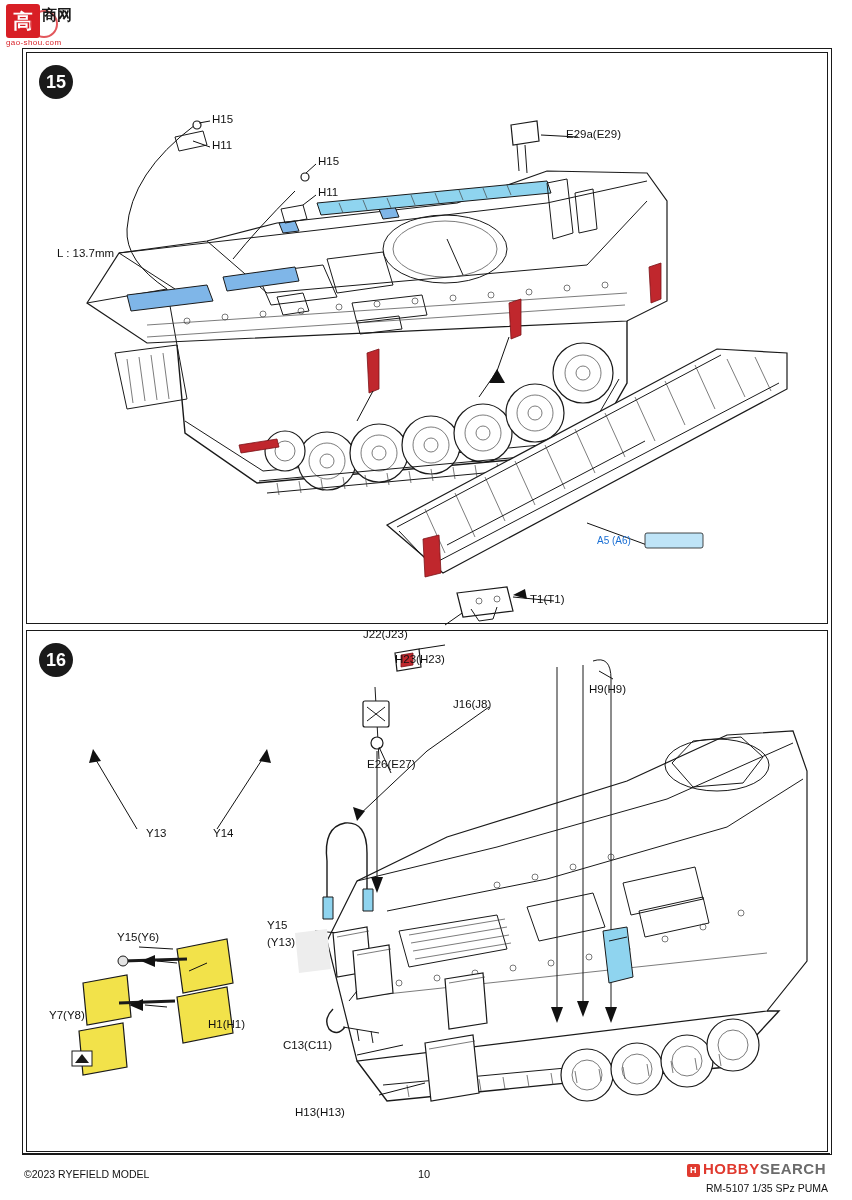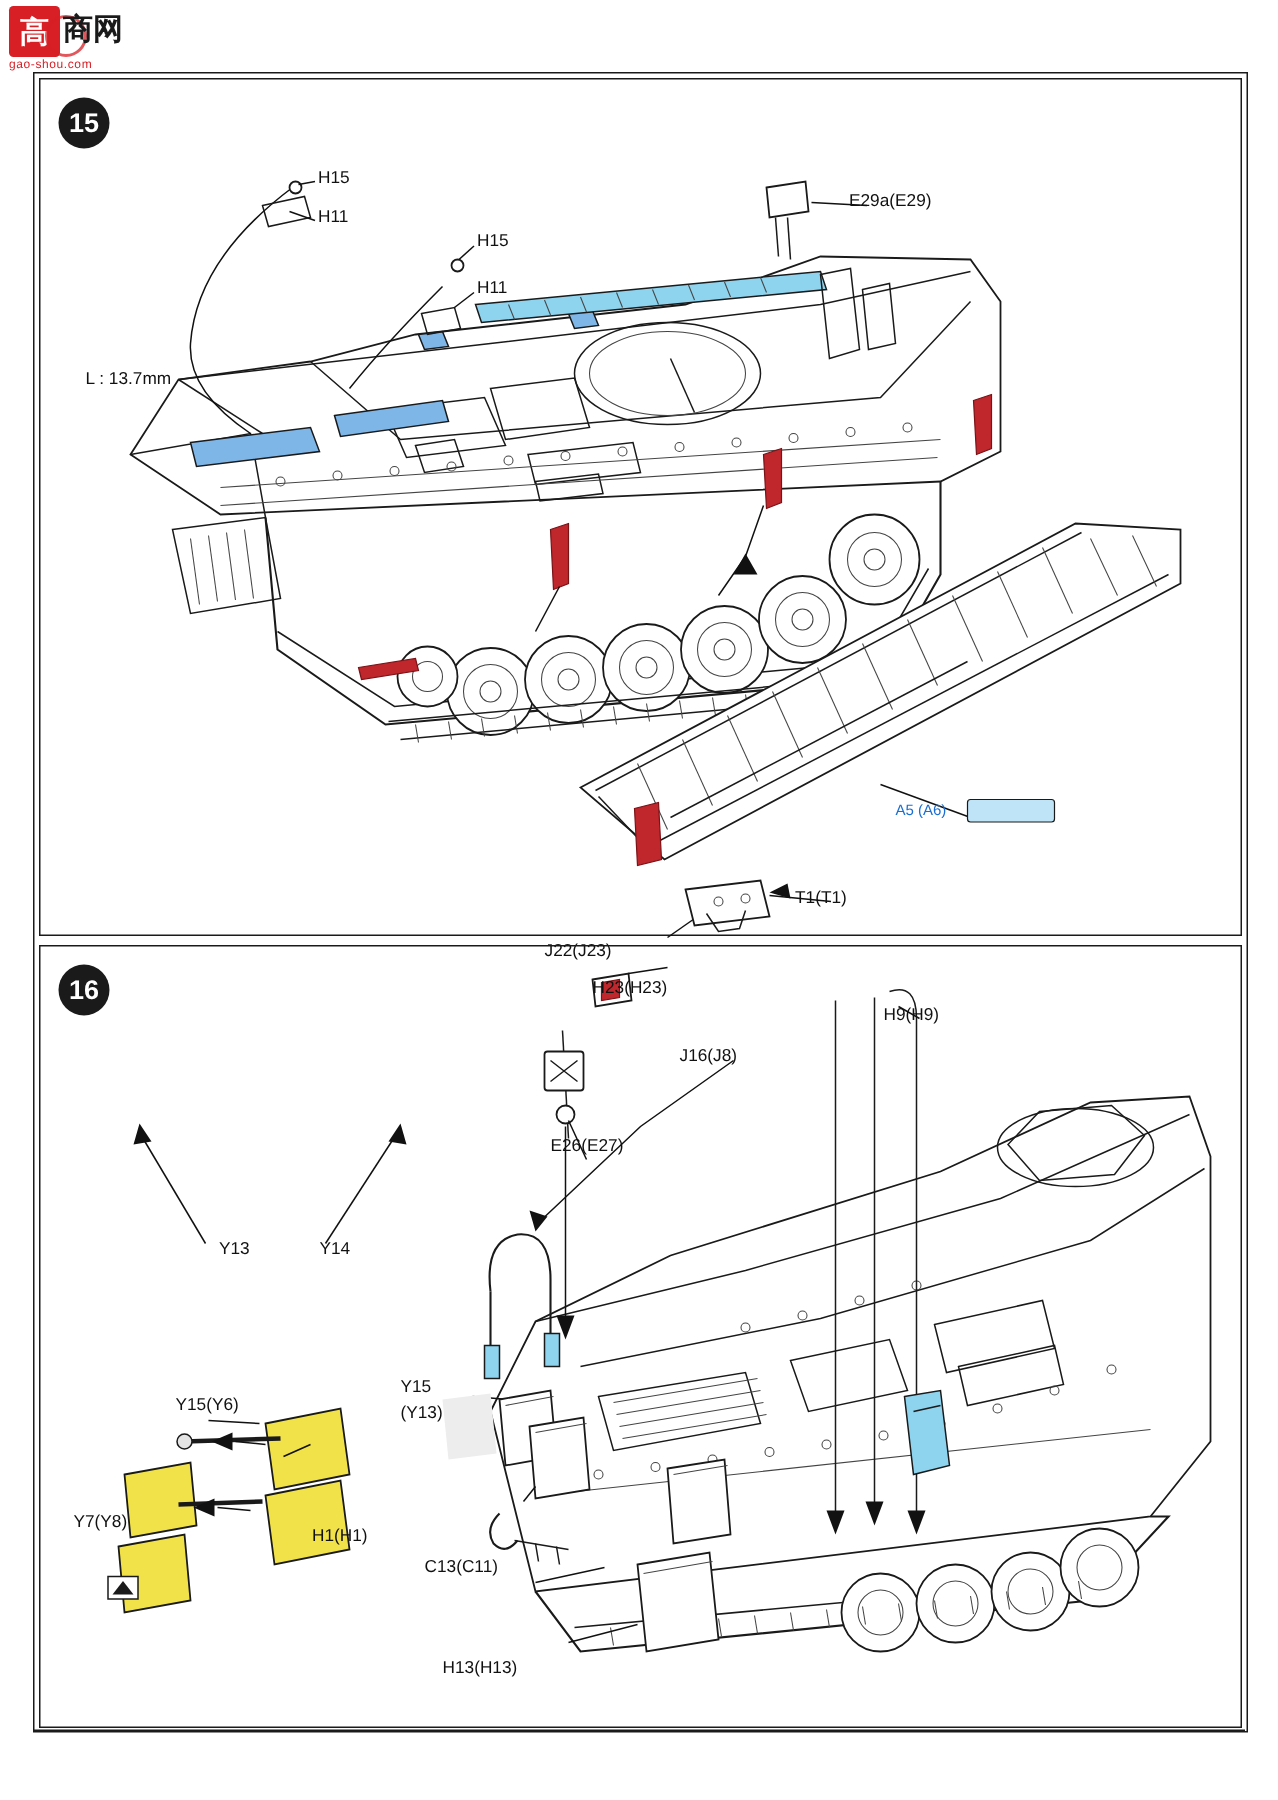--- a/index.html
+++ b/index.html
@@ -10,21 +10,21 @@
     color:#1a1a1a;
     position:relative;
     overflow:hidden;
   }
   .page{position:absolute;left:0;top:0;width:852px;height:1200px;}
 
   
   .logo{position:absolute;left:6px;top:4px;width:76px;height:42px;}
   .logo .sq{position:absolute;left:0;top:0;width:34px;height:34px;background:#d81f26;border-radius:3px;}
   .logo .sq span{color:#fff;font-size:20px;font-weight:bold;line-height:34px;display:block;text-align:center;font-family:"DejaVu Sans",sans-serif;}
-  .logo .txt{position:absolute;left:36px;top:2px;font-size:20px;font-weight:bold;color:#1a1a1a;font-family:"DejaVu Sans",sans-serif;}
+  .logo .txt{position:absolute;left:36px;top:2px;font-size:15px;font-weight:bold;color:#1a1a1a;font-family:"DejaVu Sans",sans-serif;}
   .logo .sub{position:absolute;left:0;top:34px;font-size:8px;color:#d81f26;letter-spacing:.4px;font-family:"Liberation Sans",sans-serif;}
   .logo .circ{position:absolute;left:24px;top:6px;width:24px;height:24px;border-radius:50%;border:2px solid #d81f26;opacity:.75;}
 
   
   .frame{position:absolute;left:22px;top:48px;width:808px;height:1105px;border:1.6px solid #1a1a1a;}
 
   .panel{position:absolute;border:1.4px solid #1a1a1a;}
   #panel-15{left:26px;top:52px;width:800px;height:570px;}
   #panel-16{left:26px;top:630px;width:800px;height:520px;}
 
@@ -438,29 +438,37 @@
         <path d="M162,340 L180,332"></path>
       </g>
       <polygon points="128,324 114,330 128,336" fill="#111"></polygon>
       <polygon points="116,368 102,374 116,380" fill="#111"></polygon>
 
       <rect x="45" y="420" width="20" height="15" fill="#fff" stroke="#1a1a1a" stroke-width="1"></rect>
       <polygon points="55,423 62,432 48,432" fill="#1a1a1a"></polygon>
     </svg>
 
     <div class="lbl" style="left:368px;top:22px;">H23(H23)</div>
-    <div class="lbl" style="left:562px;top:40px;">H9(H9)</div>
+    <div class="lbl" style="left:562px;top:52px;">H9(H9)</div>
     <div class="lbl" style="left:426px;top:67px;">J16(J8)</div>
     <div class="lbl" style="left:340px;top:127px;">E26(E27)</div>
     <div class="lbl" style="left:119px;top:196px;">Y13</div>
     <div class="lbl" style="left:186px;top:196px;">Y14</div>
     <div class="lbl" style="left:90px;top:300px;">Y15(Y6)</div>
     <div class="lbl" style="left:22px;top:378px;">Y7(Y8)</div>
     <div class="lbl" style="left:140px;top:387px;margin-left:41px;">H1(H1)</div>
     <div class="lbl" style="left:240px;top:288px;">Y15</div>
     <div class="lbl" style="left:240px;top:305px;">(Y13)</div>
     <div class="lbl" style="left:256px;top:408px;">C13(C11)</div>
     <div class="lbl" style="left:268px;top:475px;">H13(H13)</div>
   </div>
 
   <div class="rule"></div>
+  <div class="footer">
+    <div class="copy">©2023 RYEFIELD MODEL</div>
+    <div class="pageno">10</div>
+    <div class="hs">
+      <span class="mark">H</span><span class="red">HOBBY</span><span>SEARCH</span>
+    </div>
+    <div class="kit">RM-5107  1/35 SPz PUMA</div>
+  </div>
 
 </div>
 
 </body></html>

